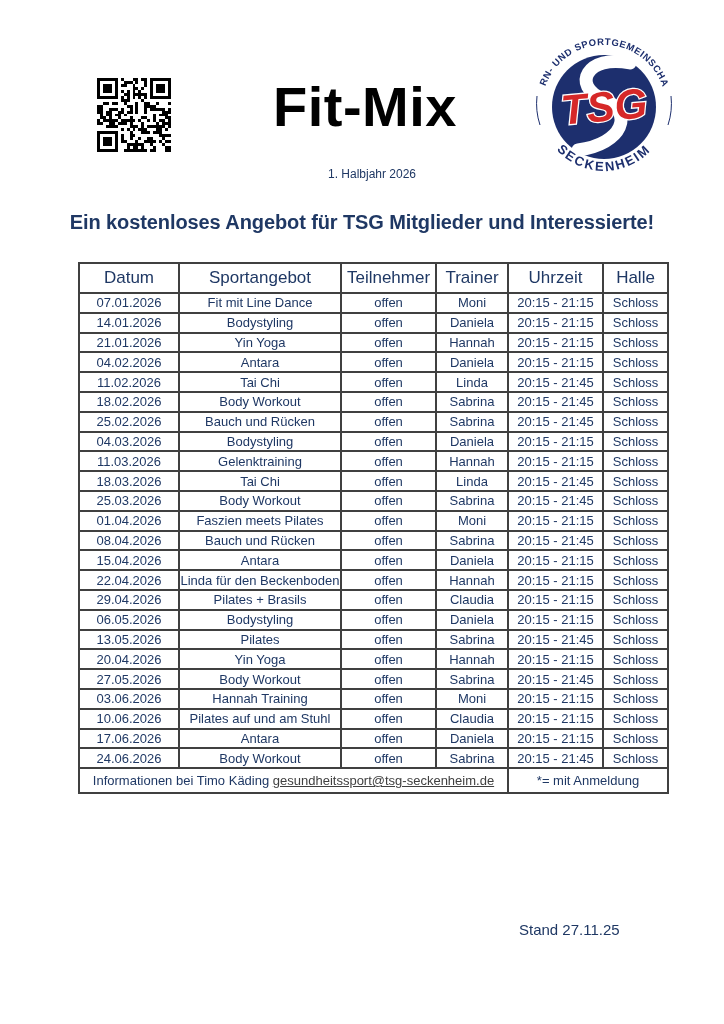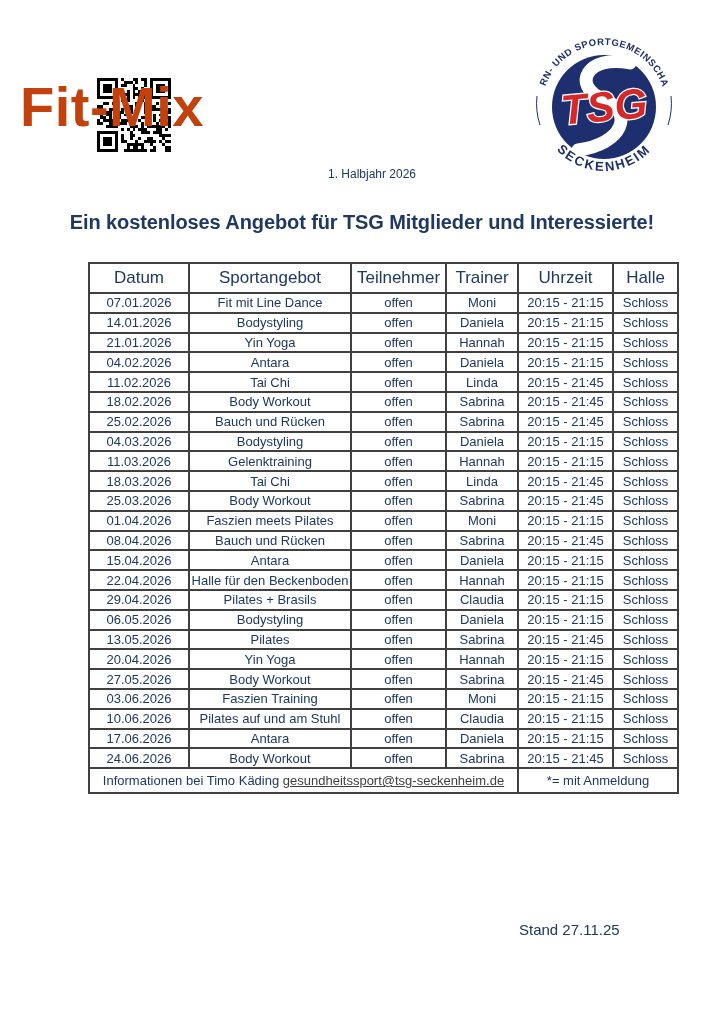--- a/index.html
+++ b/index.html
@@ -9,27 +9,27 @@
   }
   
   .qr{position:absolute;left:97px;top:78px;width:74px;height:74px;shape-rendering:crispEdges;}
   
   .logo{position:absolute;left:529px;top:32px;width:150px;height:150px;}
   .logo text{font-family:"Liberation Sans",sans-serif;}
   .logo .ring-top{font-size:9.5px;font-weight:700;letter-spacing:.6px;fill:#1d2f6e;}
   .logo .ring-bottom{font-size:13px;font-weight:700;letter-spacing:2px;fill:#1d2f6e;}
   .logo .monogram{font-size:42px;font-weight:700;font-style:italic;fill:#d62828;stroke:#ffffff;stroke-width:2.5px;paint-order:stroke;}
   
-  .title{position:absolute;left:20px;right:14px;top:76px;
-    font-size:56px;line-height:1.1;font-weight:600;color:#c2410c;letter-spacing:.5px;}
+  .title{position:absolute;left:20px;right:14px;top:76px;text-align:center;
+    font-size:56px;line-height:1.1;font-weight:600;color:#000000;letter-spacing:.5px;}
   .season{position:absolute;left:20px;right:0;top:167px;text-align:center;font-size:12px;color:#1f3864;}
   .tagline{position:absolute;left:0;right:0;top:211px;text-align:center;font-size:20px;
     letter-spacing:-.1px;color:#1f3864;font-weight:600;}
   
-  .tablewrap{position:absolute;left:88px;top:262px;width:589px;}
+  .tablewrap{position:absolute;left:78px;top:262px;width:589px;}
   table{border-collapse:collapse;table-layout:fixed;width:589px;color:#1f3864;}
   td,th{border:2px solid #404040;text-align:center;vertical-align:middle;padding:0;
     overflow:hidden;white-space:nowrap;}
   th{height:28px;font-size:17px;font-weight:400;}
   tbody td{height:17.8px;font-size:13px;}
   tfoot td{height:23px;font-size:13px;}
   a.mail{color:#404040;text-decoration:underline;cursor:pointer;}
   .stand{position:absolute;left:519px;top:921px;font-size:15px;color:#1f3864;}
 </style>
 </head>
@@ -411,21 +411,21 @@
           <tr>
             <td>15.04.2026</td>
             <td>Antara</td>
             <td>offen</td>
             <td>Daniela</td>
             <td>20:15 - 21:15</td>
             <td>Schloss</td>
           </tr>
           <tr>
             <td>22.04.2026</td>
-            <td>Halle für den Beckenboden</td>
+            <td>Linda für den Beckenboden</td>
             <td>offen</td>
             <td>Hannah</td>
             <td>20:15 - 21:15</td>
             <td>Schloss</td>
           </tr>
           <tr>
             <td>29.04.2026</td>
             <td>Pilates + Brasils</td>
             <td>offen</td>
             <td>Claudia</td>
@@ -459,21 +459,21 @@
           <tr>
             <td>27.05.2026</td>
             <td>Body Workout</td>
             <td>offen</td>
             <td>Sabrina</td>
             <td>20:15 - 21:45</td>
             <td>Schloss</td>
           </tr>
           <tr>
             <td>03.06.2026</td>
-            <td>Faszien Training</td>
+            <td>Hannah Training</td>
             <td>offen</td>
             <td>Moni</td>
             <td>20:15 - 21:15</td>
             <td>Schloss</td>
           </tr>
           <tr>
             <td>10.06.2026</td>
             <td>Pilates auf und am Stuhl</td>
             <td>offen</td>
             <td>Claudia</td>

